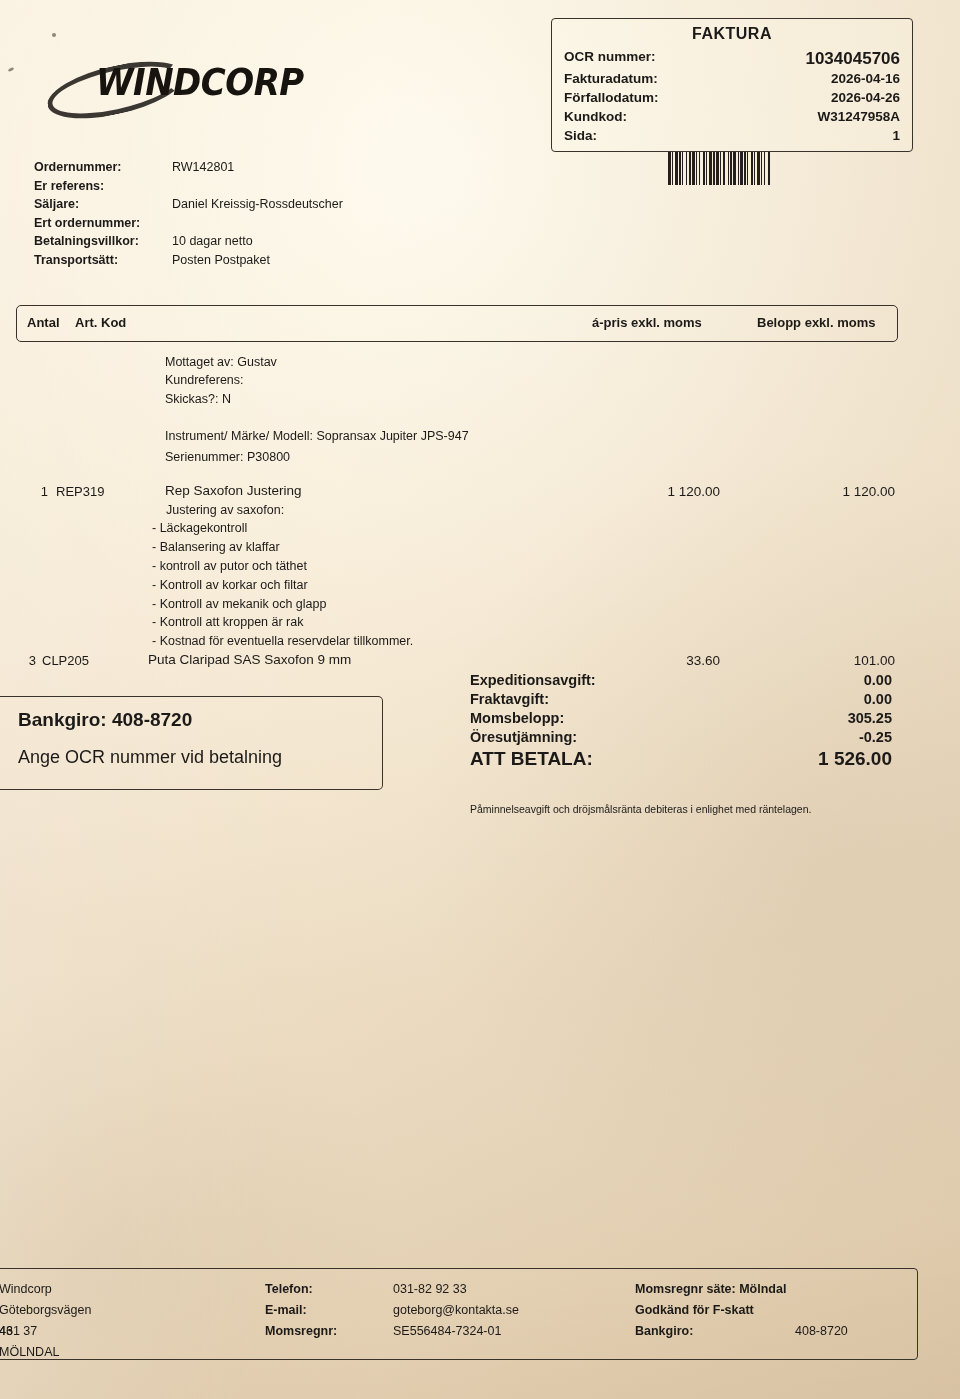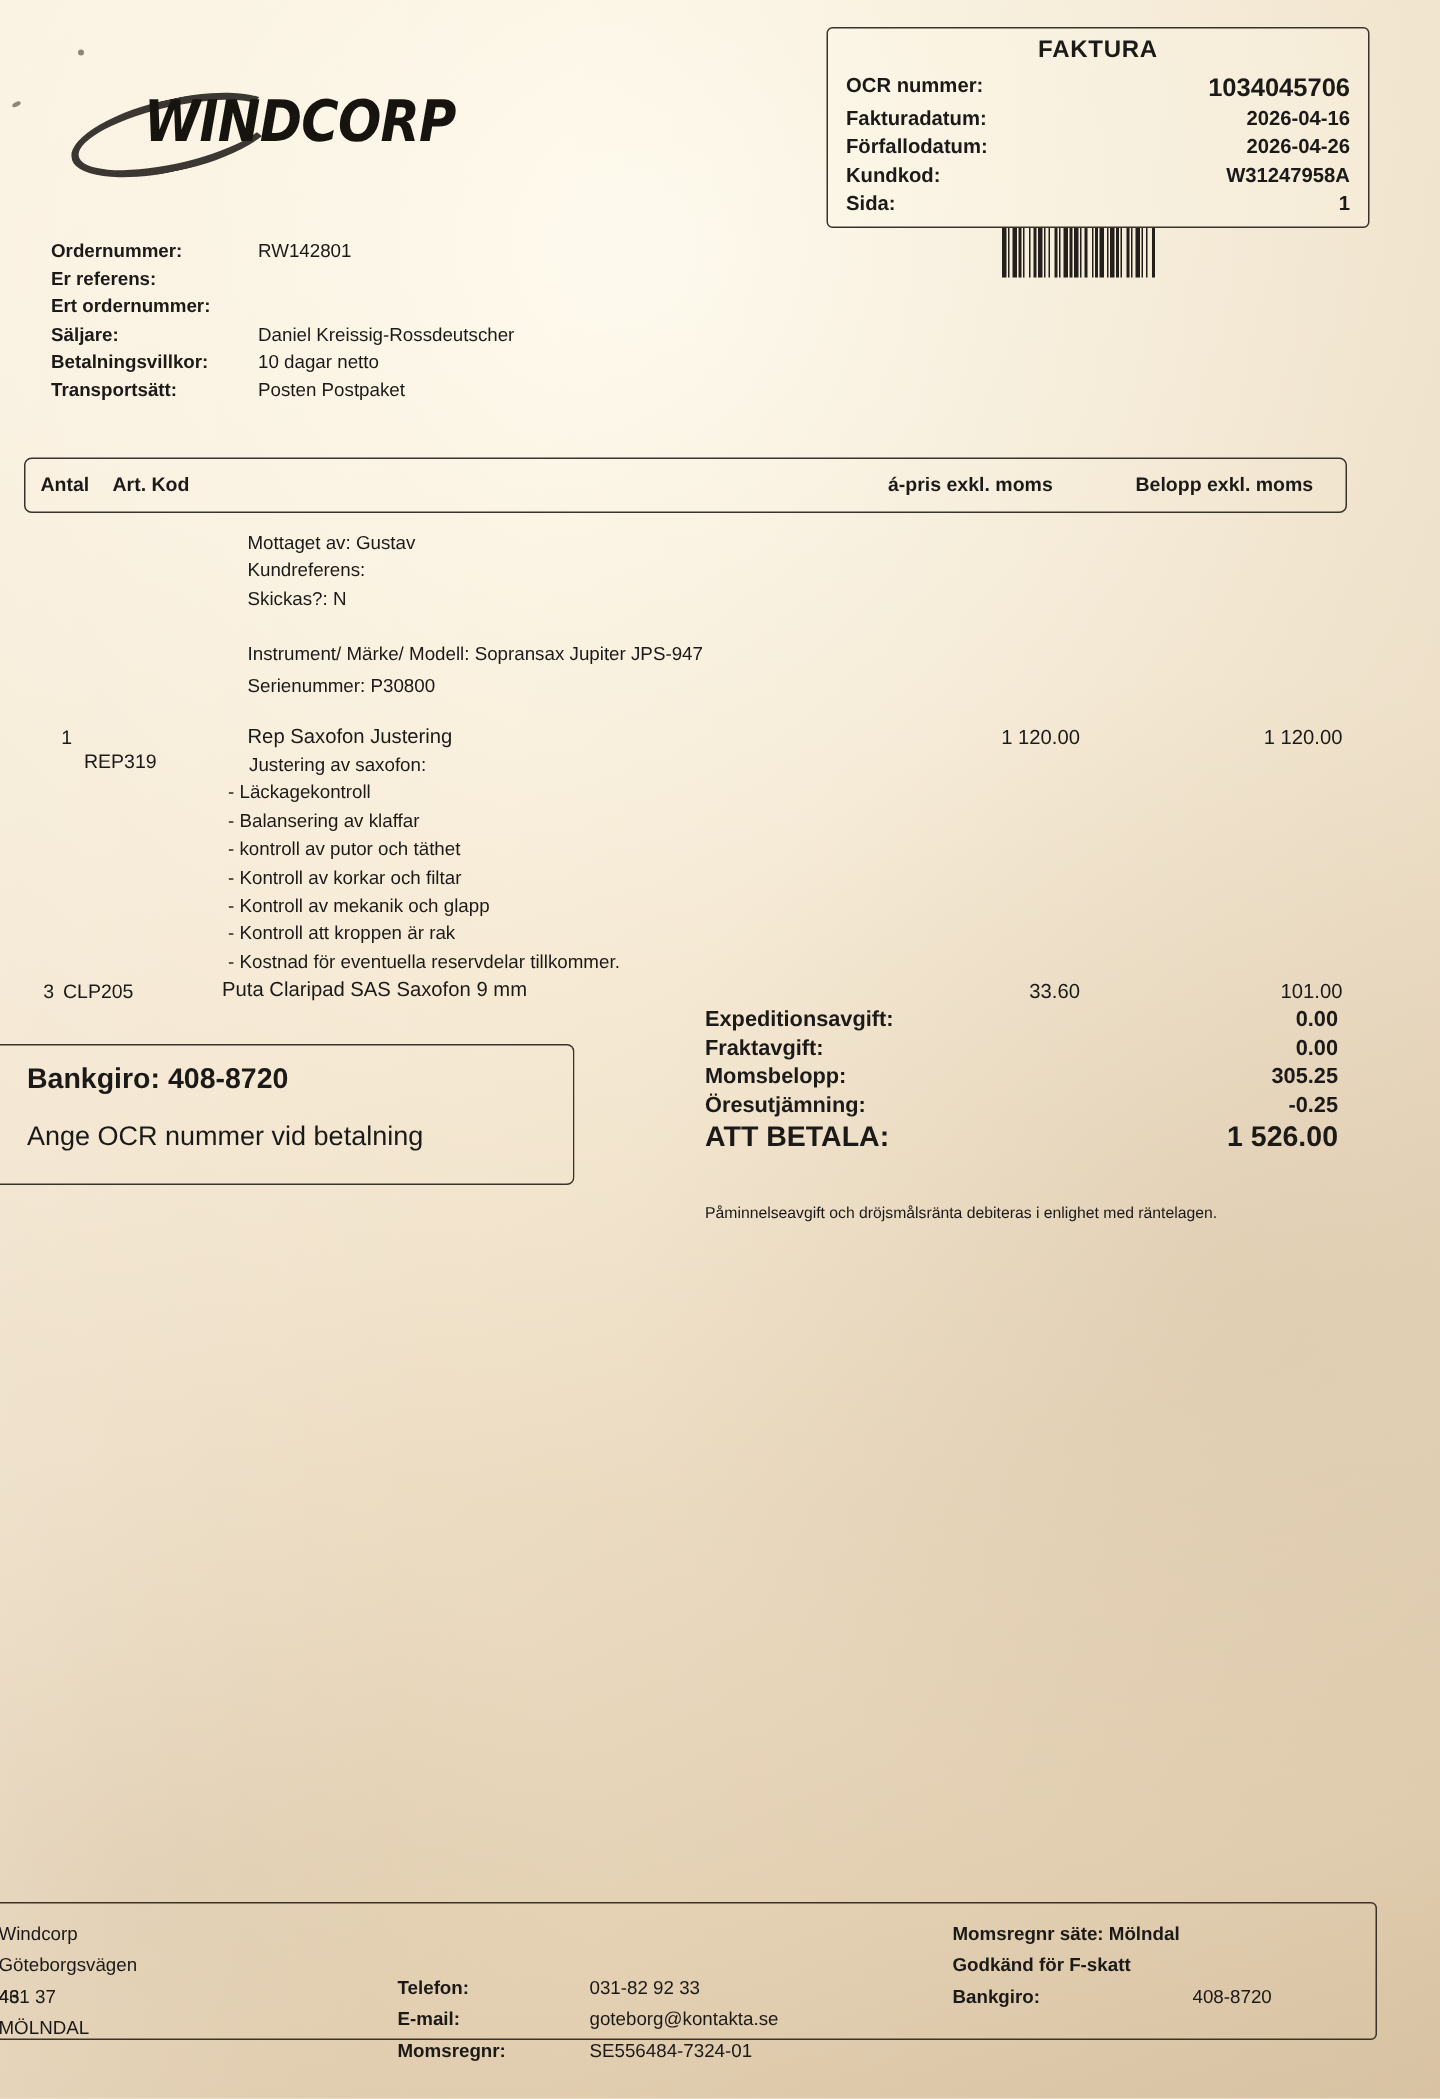--- a/index.html
+++ b/index.html
@@ -222,21 +222,21 @@
     position: absolute;
     left: -6px;
     top: 1268px;
     width: 922px;
     height: 90px;
     border: 1.5px solid #3a332b;
     border-radius: 4px;
   }
   .f-col { position: absolute; top: 10px; font-size: 12.5px; line-height: 21px; }
   #f-col1 { left: 4px; }
-  #f-col2 { left: 270px; width: 350px; margin-top: 36px; }
+  #f-col2 { left: 270px; width: 350px; }
   #f-col3 { left: 640px; width: 270px; }
   .f-row { position: relative; height: 21px; }
   .f-row .k { position: absolute; left: 0; font-weight: bold; }
   .f-row .v { position: absolute; left: 150px; }
   .f-row.plain { font-weight: normal; }
   #f-col2 .f-row .k { font-weight: bold; }
   #f-col2 .f-row .v { left: 128px; width: 200px; text-align: left; }
   #f-col3 .f-row .k { font-weight: bold; }
   #f-col3 .f-row .v { left: 160px; }
   #f-col3 .f-row.note .k { font-weight: bold; }
@@ -346,26 +346,26 @@
   <div id="order-meta">
     <div class="meta-row">
       <span class="k">Ordernummer:</span>
       <span class="v">RW142801</span>
     </div>
     <div class="meta-row">
       <span class="k">Er referens:</span>
       <span class="v"></span>
     </div>
     <div class="meta-row">
+      <span class="k">Säljare:</span>
+      <span class="v">Daniel Kreissig-Rossdeutscher</span>
+    </div>
+    <div class="meta-row">
       <span class="k">Ert ordernummer:</span>
       <span class="v"></span>
-    </div>
-    <div class="meta-row">
-      <span class="k">Säljare:</span>
-      <span class="v">Daniel Kreissig-Rossdeutscher</span>
     </div>
     <div class="meta-row">
       <span class="k">Betalningsvillkor:</span>
       <span class="v">10 dagar netto</span>
     </div>
     <div class="meta-row">
       <span class="k">Transportsätt:</span>
       <span class="v">Posten Postpaket</span>
     </div>
   </div>
@@ -379,21 +379,21 @@
 
   <div id="items">
     <div class="note-line" style="top:355px;">Mottaget av: Gustav</div>
     <div class="note-line" style="top:373px;">Kundreferens:</div>
     <div class="note-line" style="top:392px;">Skickas?: N</div>
 
     <div class="note-line" style="top:429px;">Instrument/ Märke/ Modell: Sopransax Jupiter JPS-947</div>
     <div class="note-line" style="top:450px;">Serienummer: P30800</div>
 
     <div class="item-qty" style="left:22px; top:484px;">1</div>
-    <div class="item-code" style="left:56px; top:500px;text-align:right;">REP319</div>
+    <div class="item-code" style="left:56px; top:484px;text-align:right;">REP319</div>
     <div class="item-desc" style="top:483px;">Rep Saxofon Justering</div>
     <div class="item-unit" style="left:600px; top:484px;">1 120.00</div>
     <div class="item-amt" style="left:775px; top:484px;">1 120.00</div>
 
     <div class="sub-line" style="top:503px; left:166px;">Justering av saxofon:</div>
     <div class="sub-line" style="top:521px;">- Läckagekontroll</div>
     <div class="sub-line" style="top:540px;">- Balansering av klaffar</div>
     <div class="sub-line" style="top:559px;">- kontroll av putor och täthet</div>
     <div class="sub-line" style="top:578px;">- Kontroll av korkar och filtar</div>
     <div class="sub-line" style="top:597px;">- Kontroll av mekanik och glapp</div>

